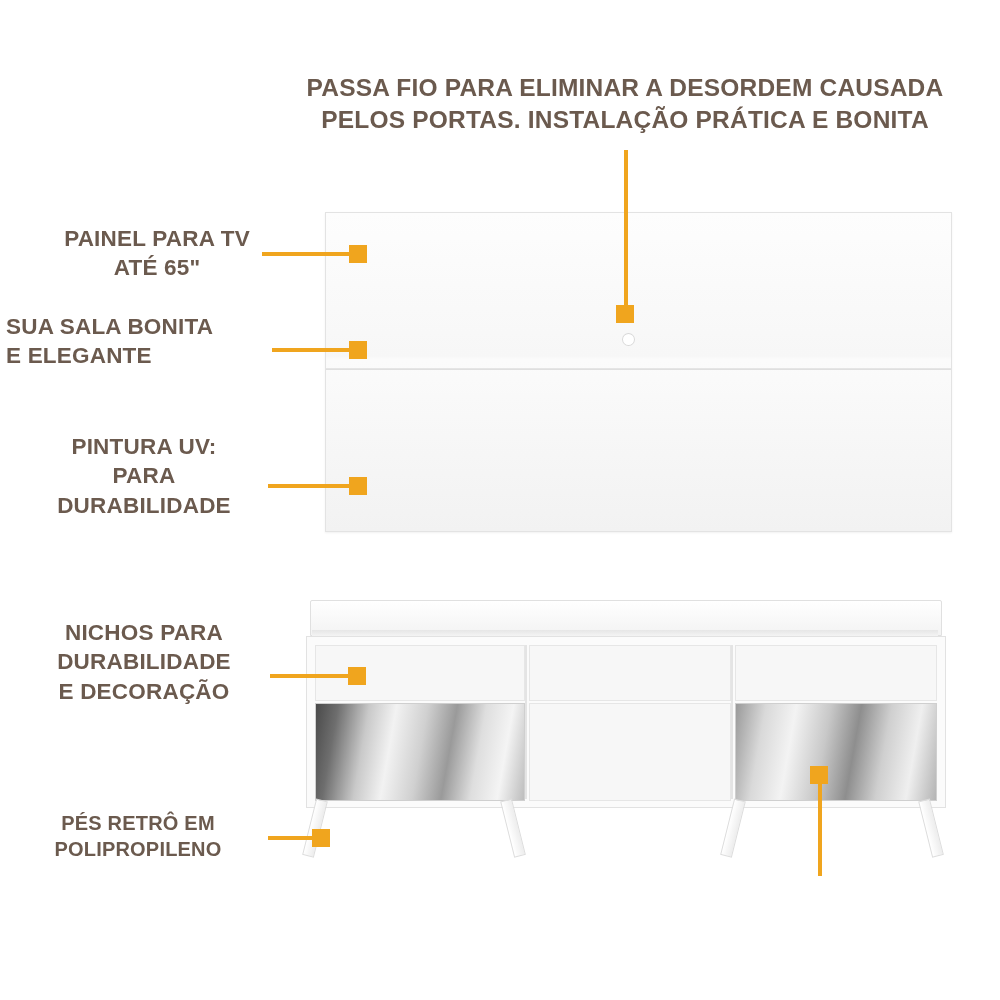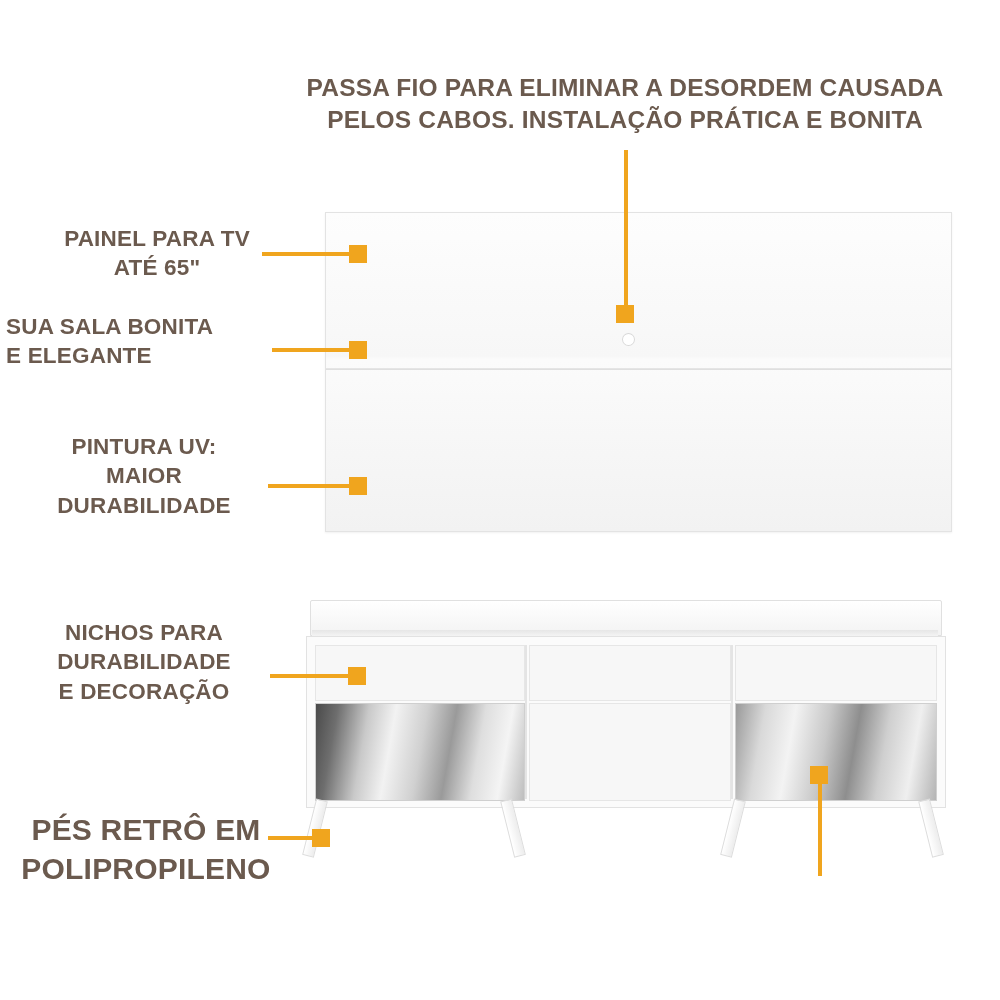--- a/index.html
+++ b/index.html
@@ -29,21 +29,21 @@
     line-height: 1.30;
     letter-spacing: 0.2px;
     white-space: pre-line;
   }
 
   .c-top      { left: 260px; top: 72px;  width: 730px; text-align: center; font-size: 24.5px; }
   .c-painel   { left: 26px;  top: 224px; width: 262px; text-align: center; font-size: 22.5px; }
   .c-sala     { left: 6px;   top: 312px; width: 270px; font-size: 22.5px; }
   .c-pintura  { left: 22px;  top: 432px; width: 244px; text-align: center; font-size: 22.5px; }
   .c-nichos   { left: 18px;  top: 618px; width: 252px; text-align: center; font-size: 22.5px; }
-  .c-pes      { left: 16px;  top: 810px; width: 260px; text-align: center; font-size: 30px; }
+  .c-pes      { left: 8px;  top: 810px; width: 260px; text-align: center; font-size: 20px; }
   .c-portas   { left: 600px; top: 878px; width: 392px; text-align: center; font-size: 22.5px; }
 
   
   .line {
     position: absolute;
     background: #f0a51e;
   }
   .marker {
     position: absolute;
     width: 18px;
@@ -187,27 +187,27 @@
   <div class="line" style="left:270px; top:674px; width:88px; height:4px;"></div>
   <div class="marker" style="left:348px; top:667px;"></div>
 
   <div class="line" style="left:268px; top:836px; width:62px; height:4px;"></div>
   <div class="marker" style="left:312px; top:829px;"></div>
 
   <div class="line" style="left:818px; top:780px; width:4px; height:96px;"></div>
   <div class="marker" style="left:810px; top:766px;"></div>
 
   <div class="callout c-top">PASSA FIO PARA ELIMINAR A DESORDEM CAUSADA
-PELOS CABOS. INSTALAÇÃO PRÁTICA E BONITA</div>
+PELOS PORTAS. INSTALAÇÃO PRÁTICA E BONITA</div>
   <div class="callout c-painel">PAINEL PARA TV
 ATÉ 65"</div>
   <div class="callout c-sala">SUA SALA BONITA
 E ELEGANTE</div>
   <div class="callout c-pintura">PINTURA UV:
-MAIOR
+PARA
 DURABILIDADE</div>
   <div class="callout c-nichos">NICHOS PARA
 DURABILIDADE
 E DECORAÇÃO</div>
   <div class="callout c-pes">PÉS RETRÔ EM
 POLIPROPILENO</div>
 
 </div>
 
 </body></html>

